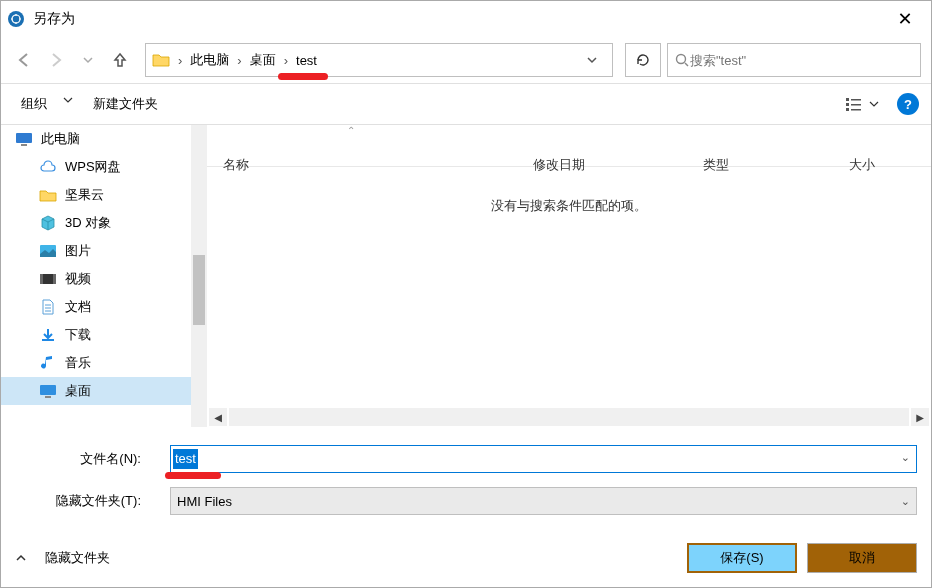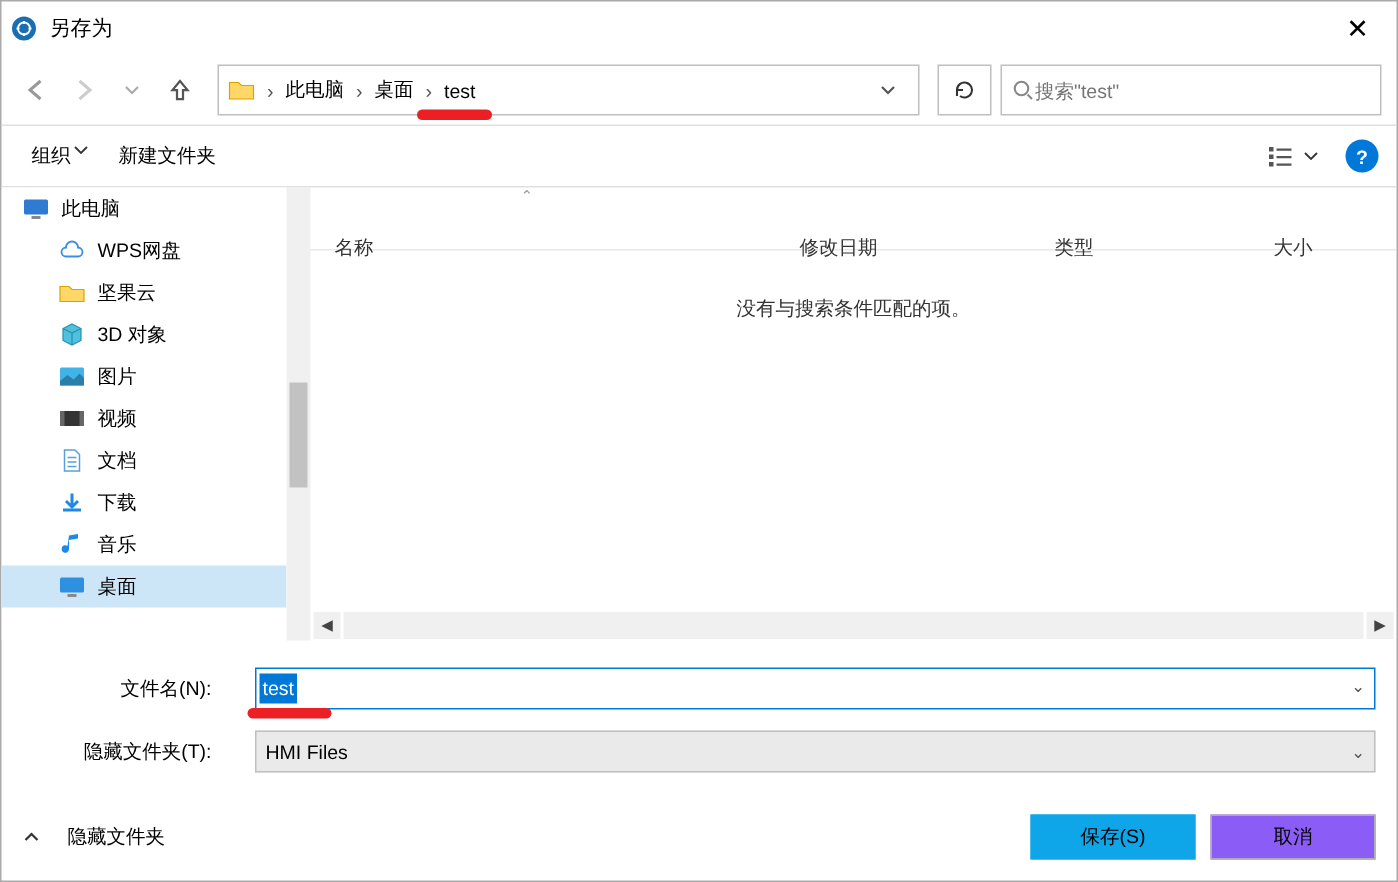--- a/index.html
+++ b/index.html
@@ -14,21 +14,21 @@
 .address-bar { flex: 1; height: 34px; border: 1px solid #bfbfbf; display: flex; align-items: center; background:#fff; margin: 0 6px;}
 .address-bar .folder-icon-box { width: 30px; height: 100%; display:flex; align-items:center; justify-content:center; border-right: 1px solid transparent;}
 .address-bar .crumb { padding: 0 6px; height: 100%; display: flex; align-items:center; cursor:pointer; position:relative;}
 .address-bar .crumb-sep { color: #555; padding: 0 2px;}
 .address-bar .spacer { flex: 1; }
 .address-bar .drop { width: 26px; text-align:center; color:#555; cursor:pointer;}
 .refresh-btn { width: 36px; height:34px; border:1px solid #bfbfbf; display:flex; align-items:center; justify-content:center; cursor:pointer; background:#fff;}
 .search-box { width: 254px; height: 34px; border:1px solid #bfbfbf; display:flex; align-items:center; padding: 0 6px; color:#888; background:#fff;}
 .search-box input { border:none; outline:none; flex:1; color:#888; font-size:13px; background:transparent;}
 .toolbar { height: 42px; border-top:1px solid #e0e0e0; border-bottom: 1px solid #e0e0e0; display:flex; align-items:center; padding: 0 12px; gap: 4px;}
-.toolbar .tb-btn { padding: 4px 8px; display:flex; align-items:flex-start; gap:2px; cursor:pointer;}
+.toolbar .tb-btn { padding: 4px 8px; display:flex; align-items:flex-start; gap:16px; cursor:pointer;}
 .toolbar .tb-sep { flex: 1;}
 .toolbar .view-btn { display:flex; align-items:center; gap:4px; padding:4px; cursor:pointer;}
 .toolbar .help-icon { width:22px; height:22px; background:#0078d7; border-radius:50%; color:#fff; display:flex; align-items:center; justify-content:center; font-weight:bold; margin-left:10px; cursor:pointer;}
 .body-region { display:flex; height: 302px; }
 .sidebar { width: 190px; background:#fff; overflow-y:auto; }
 .side-item { display:flex; align-items:center; height:28px; padding-left: 14px; gap:8px; cursor:pointer;}
 .side-item.indent { padding-left: 38px; }
 .side-item.selected { background:#cde6f7;}
 .side-item.root { padding-left:14px; font-weight:normal;}
 .side-icon { width:18px; height:18px; display:inline-flex; align-items:center; justify-content:center;}
@@ -49,22 +49,22 @@
 .bottom-form { padding: 18px 14px 6px 14px; }
 .form-row { display:flex; align-items:center; margin-bottom: 14px; gap: 19px;}
 .form-row label { width:136px; text-align:right; padding-right: 10px;}
 .filename-input { flex:1; height:28px; border:1px solid #0078d7; padding:0 2px; position:relative;}
 .filename-input .sel-text { background:#0078d7; color:#fff; padding:0 2px; display:inline-block; height:20px; line-height:20px; margin-top:3px;}
 .filename-input .dd { position:absolute; right:6px; top:5px; color:#555; font-size:11px;}
 .filetype-select { flex:1; height:28px; border:1px solid #bfbfbf; background:#eaeaea; padding: 0 6px; display:flex; align-items:center; position:relative;}
 .filetype-select .dd { position:absolute; right:6px; color:#555; font-size:11px;}
 .footer { display:flex; align-items:center; padding: 8px 14px 14px 14px;}
 .footer .hide-folders { display:flex; align-items:center; gap:18px; cursor:pointer; flex:1;}
-.footer .btn { width: 110px; height: 30px; border:1px solid #adadad; background:#8b5cf6; display:flex; align-items:center; justify-content:center; cursor:pointer; margin-left:10px;}
-.footer .btn.primary { border:2px solid #0ea5e9; background:#0ea5e9;}
+.footer .btn { width: 110px; height: 30px; border:1px solid #adadad; background:#a16207; display:flex; align-items:center; justify-content:center; cursor:pointer; margin-left:10px;}
+.footer .btn.primary { border:2px solid #a16207; background:#7dd3fc;}
 .red-underline { position:absolute; height:7px; background:#ec2024; border-radius:4px;}
 svg { display:block; }
 </style>
 </head>
 <body>
 
 <div class="titlebar">
   <span class="app-icon">
     <svg width="18" height="18" viewBox="0 0 18 18">
         <circle cx="9" cy="9" r="8" fill="#1a6fb3"></circle>

